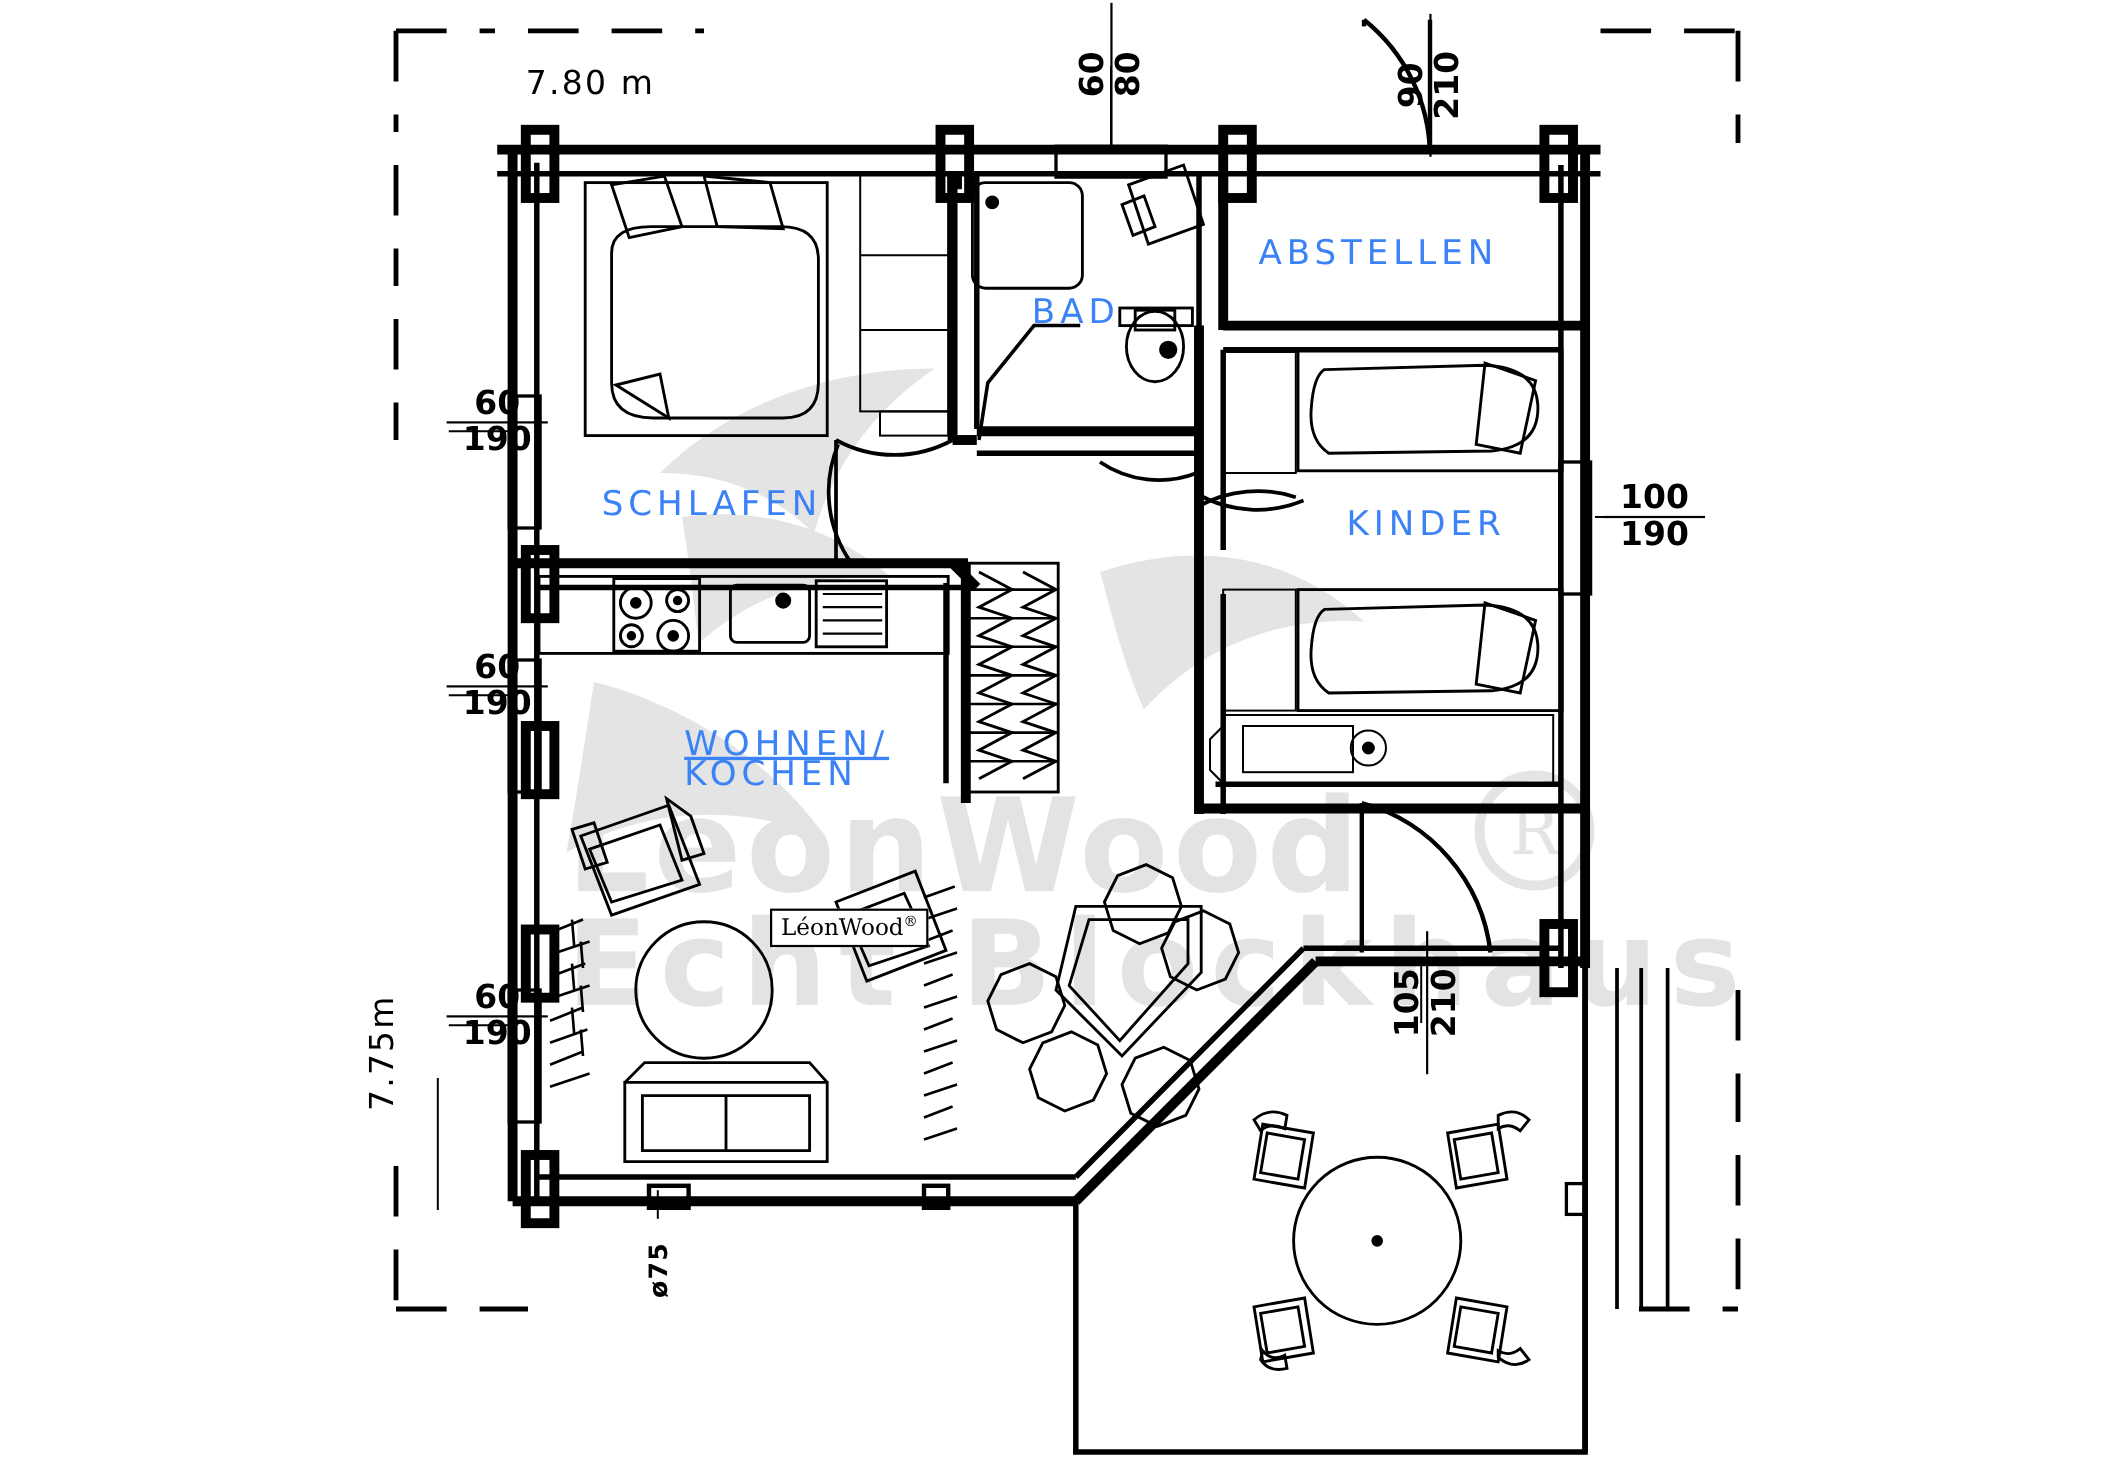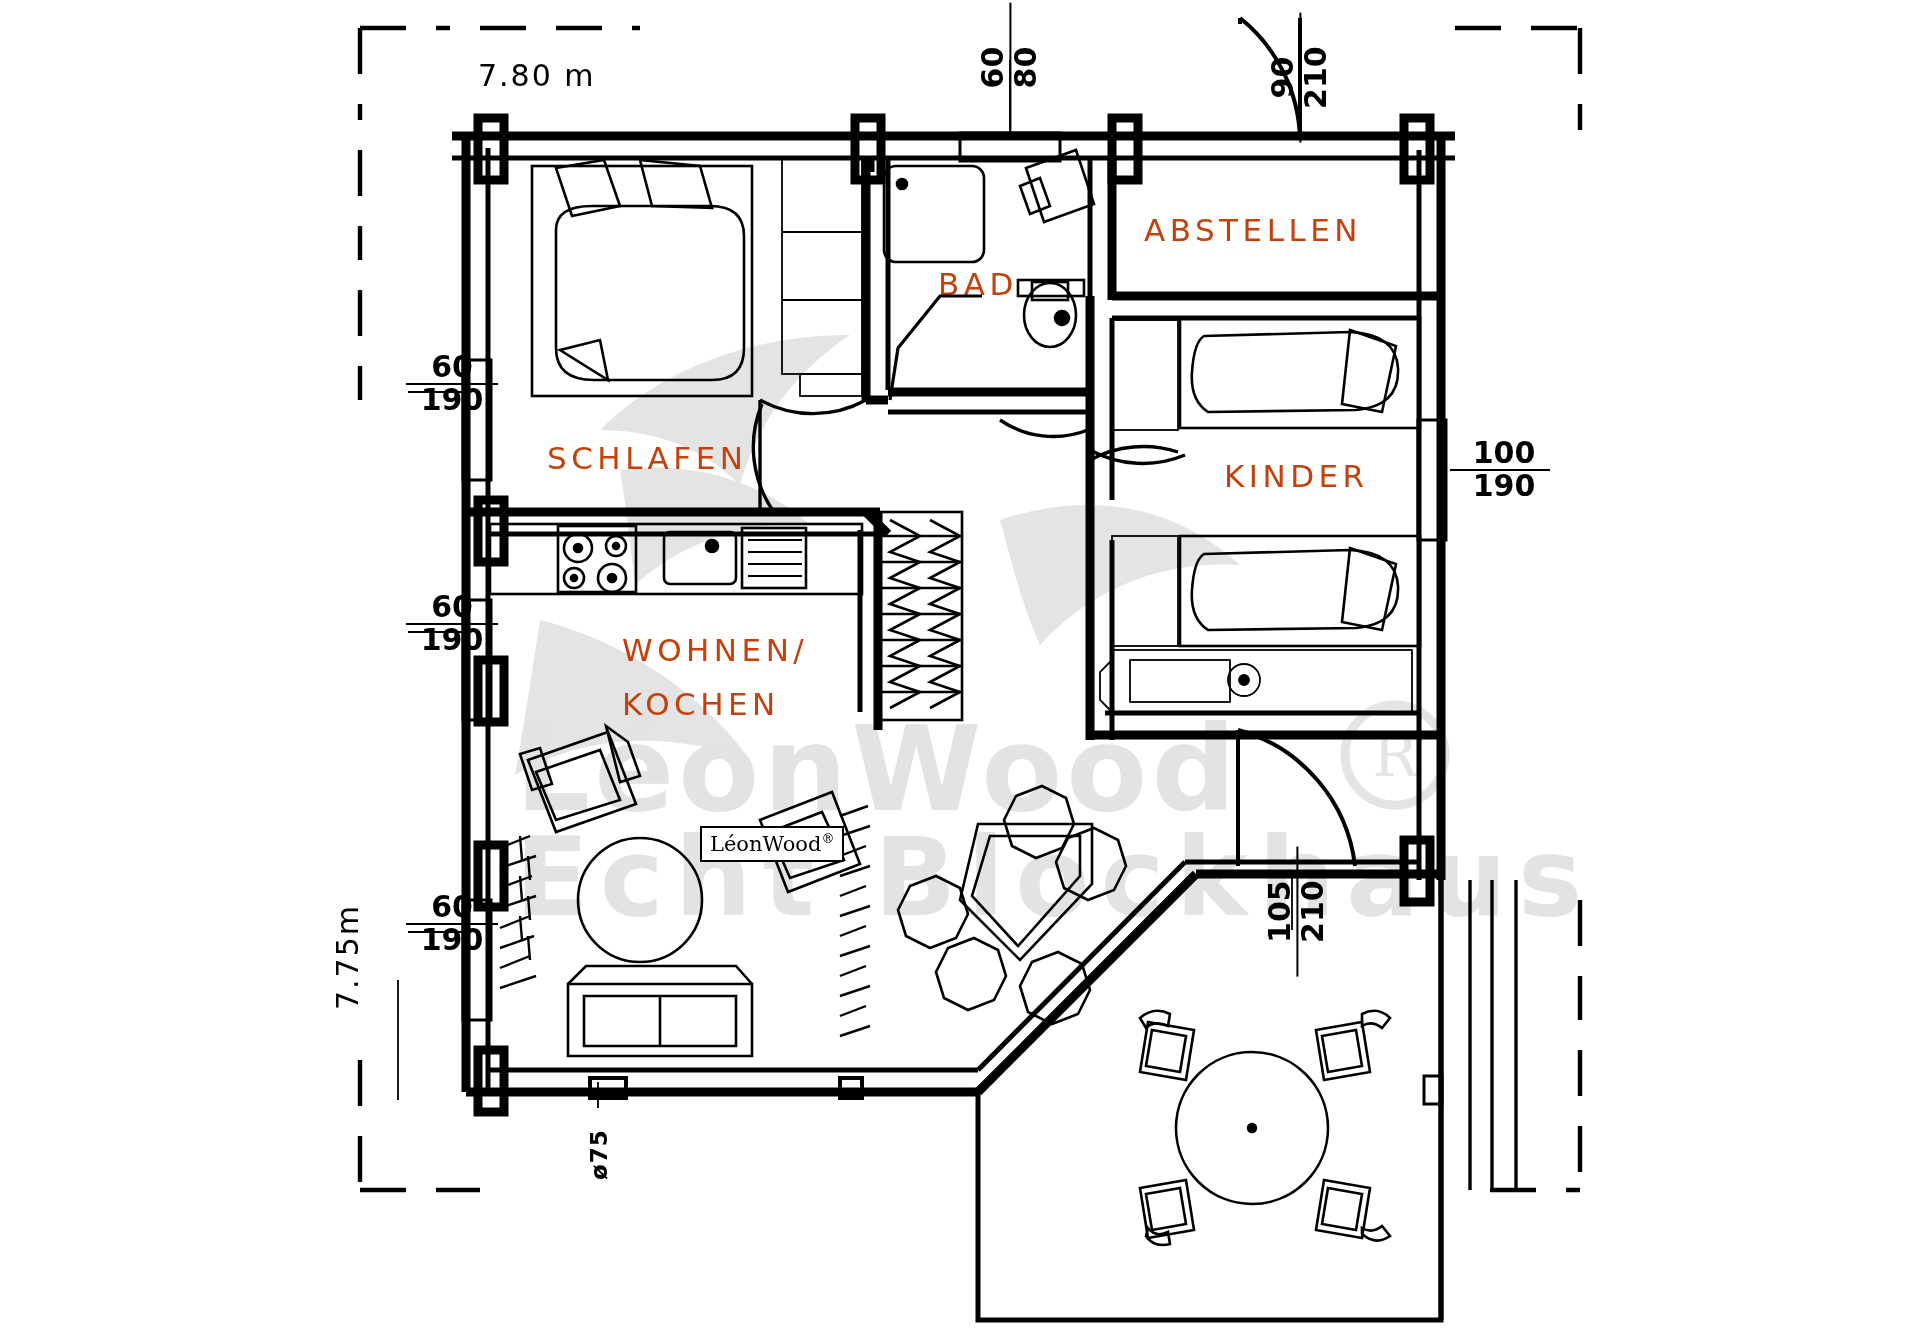--- a/index.html
+++ b/index.html
@@ -1,21 +1,21 @@
 <!DOCTYPE html>
 <html><head>
 <meta charset="utf-8">
 <style>
   html,body{margin:0;padding:0;background:#ffffff;}
   body{width:1920px;height:1344px;position:relative;overflow:hidden;
        font-family:"DejaVu Sans","Liberation Sans",sans-serif;color:#000;}
   #plan{position:absolute;left:0;top:0;width:1920px;height:1344px;}
   .lbl{position:absolute;white-space:nowrap;}
   
-  .room{font-size:31px;letter-spacing:4.5px;color:#c2410c;font-family:"DejaVu Sans","Liberation Sans",sans-serif;}
+  .room{font-size:31px;letter-spacing:4.5px;color:#3b82f6;font-family:"DejaVu Sans","Liberation Sans",sans-serif;}
   
   .fr{position:absolute;text-align:center;font-size:30px;font-weight:600;line-height:1.02;}
   .fr .num{display:block;padding:0 4px;}
   .fr .den{display:block;border-top:2.4px solid #000;padding:0 4px;}
   .meters{font-size:30px;letter-spacing:2px;}
   .small{font-size:23px;font-weight:600;letter-spacing:1px;}
   .brandbox{position:absolute;border:2.2px solid #000;background:#fff;
             font-family:"DejaVu Serif","Liberation Serif",serif;font-size:21px;
             padding:3px 8px 4px 8px;white-space:nowrap;}
   .wm{position:absolute;pointer-events:none;user-select:none;}
@@ -416,21 +416,21 @@
   <div class="lbl meters" style="left:330px;top:1010px;transform:rotate(-90deg);transform-origin:left top;">7.75m</div>
 
   <div class="lbl room" style="left:518px;top:440px;margin-left:29px;">SCHLAFEN</div>
 
   <div class="lbl room" style="left:938px;top:266px;">BAD</div>
 
   <div class="lbl room" style="left:1144px;top:212px;">ABSTELLEN</div>
 
   <div class="lbl room" style="left:1208px;top:458px;margin-left:16px;">KINDER</div>
 
-  <div class="lbl room" style="left:622px;top:632px;">WOHNEN/</div>
+  <div class="lbl room" style="left:622px;top:658px;text-decoration:underline;">WOHNEN/</div>
   <div class="lbl room" style="left:622px;top:686px;">KOCHEN</div>
 
   <svg style="position:absolute;left:880px;top:290px;" width="110" height="120">
     <path d="M102 6 L60 6 L18 58 L10 110" fill="none" stroke="#000" stroke-width="3.2"></path>
   </svg>
 
   <div class="fr" style="left:945px;top:36px;transform:rotate(-90deg);transform-origin:center center;
               width:130px;">
     <span class="num">60</span>
     <span class="den">80</span>

